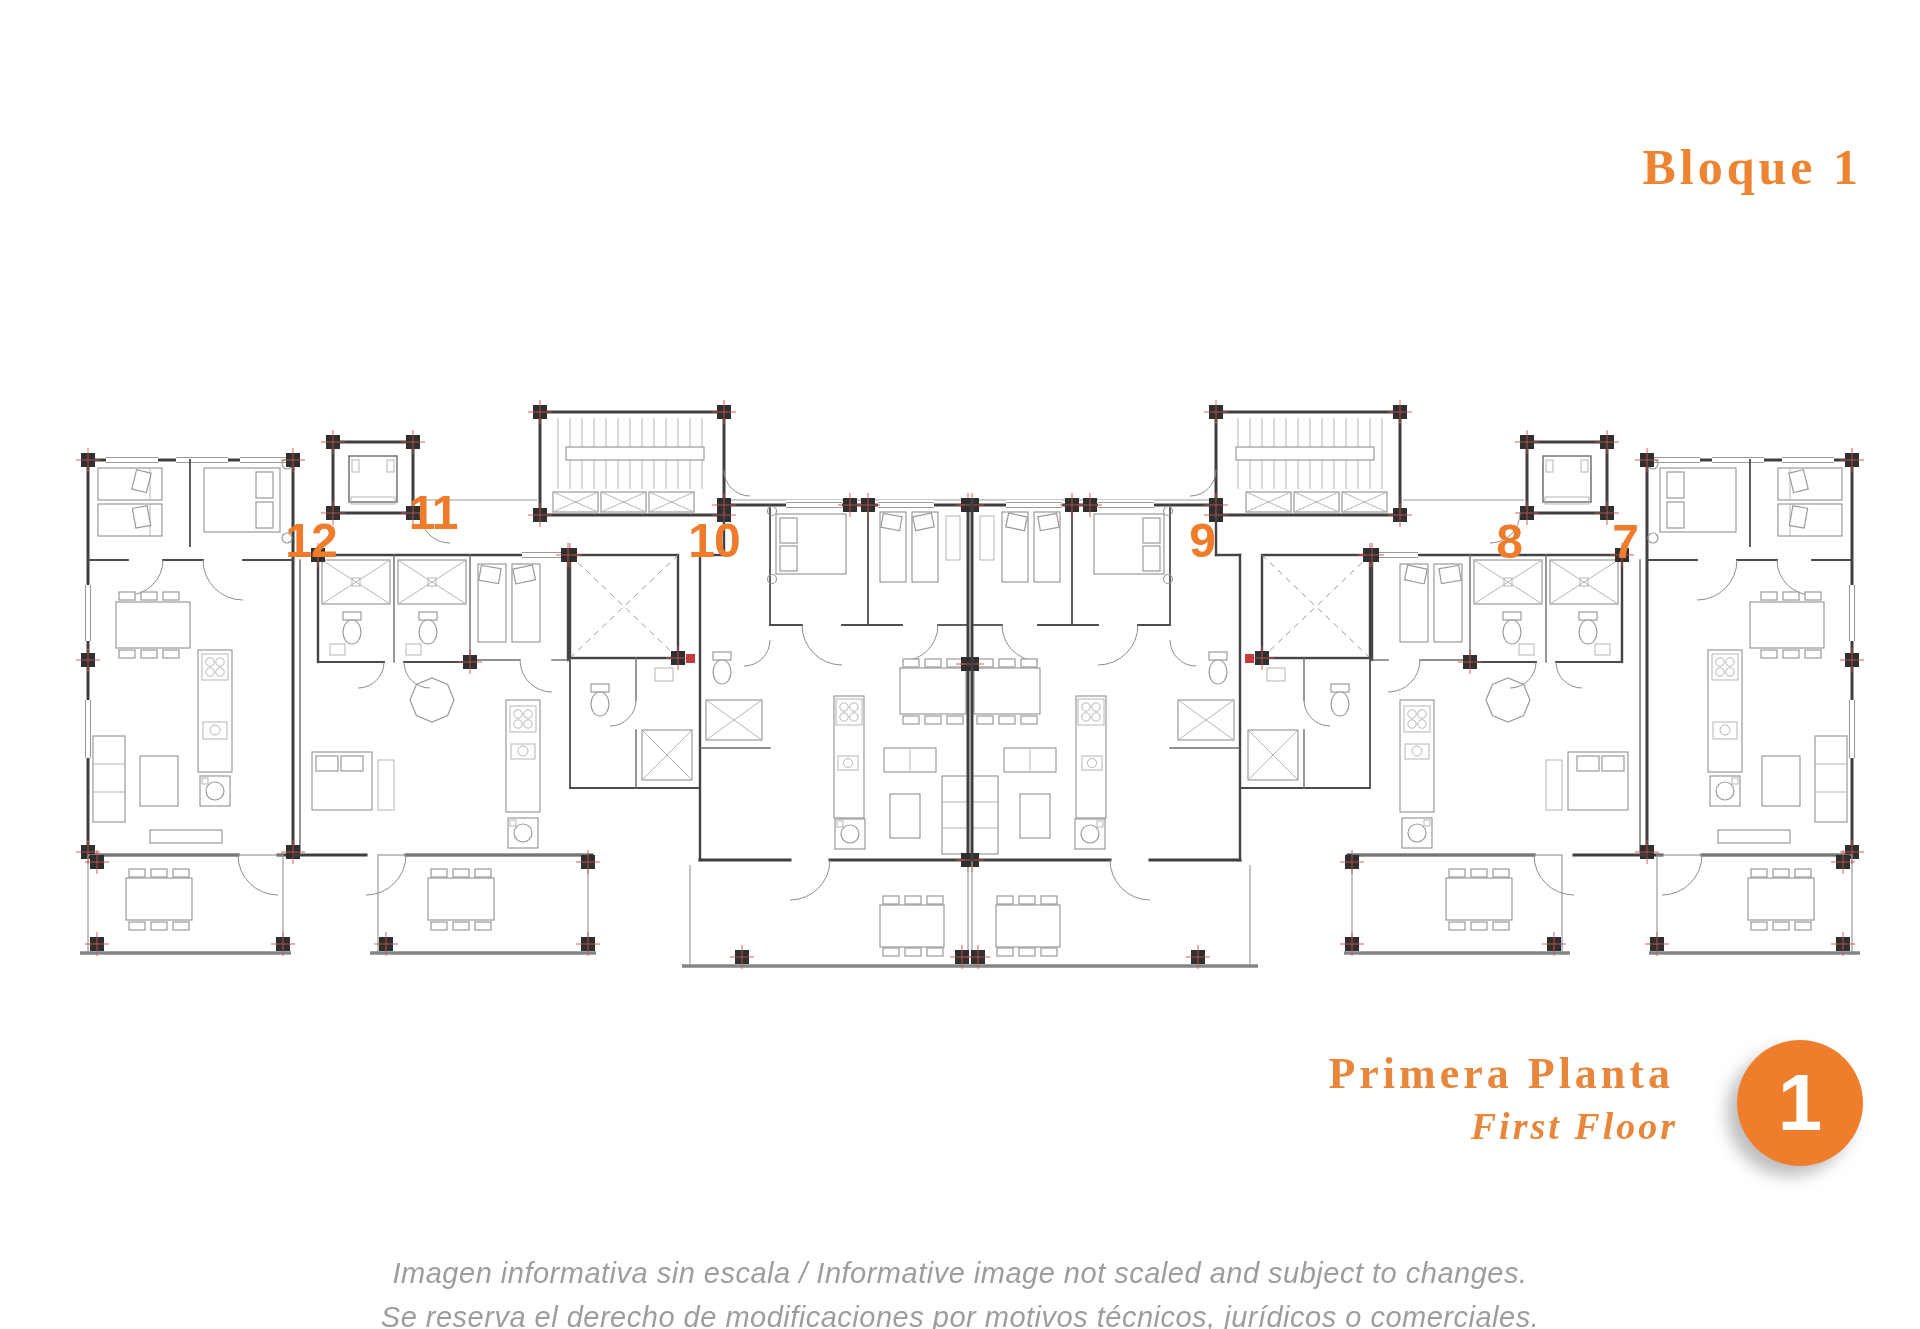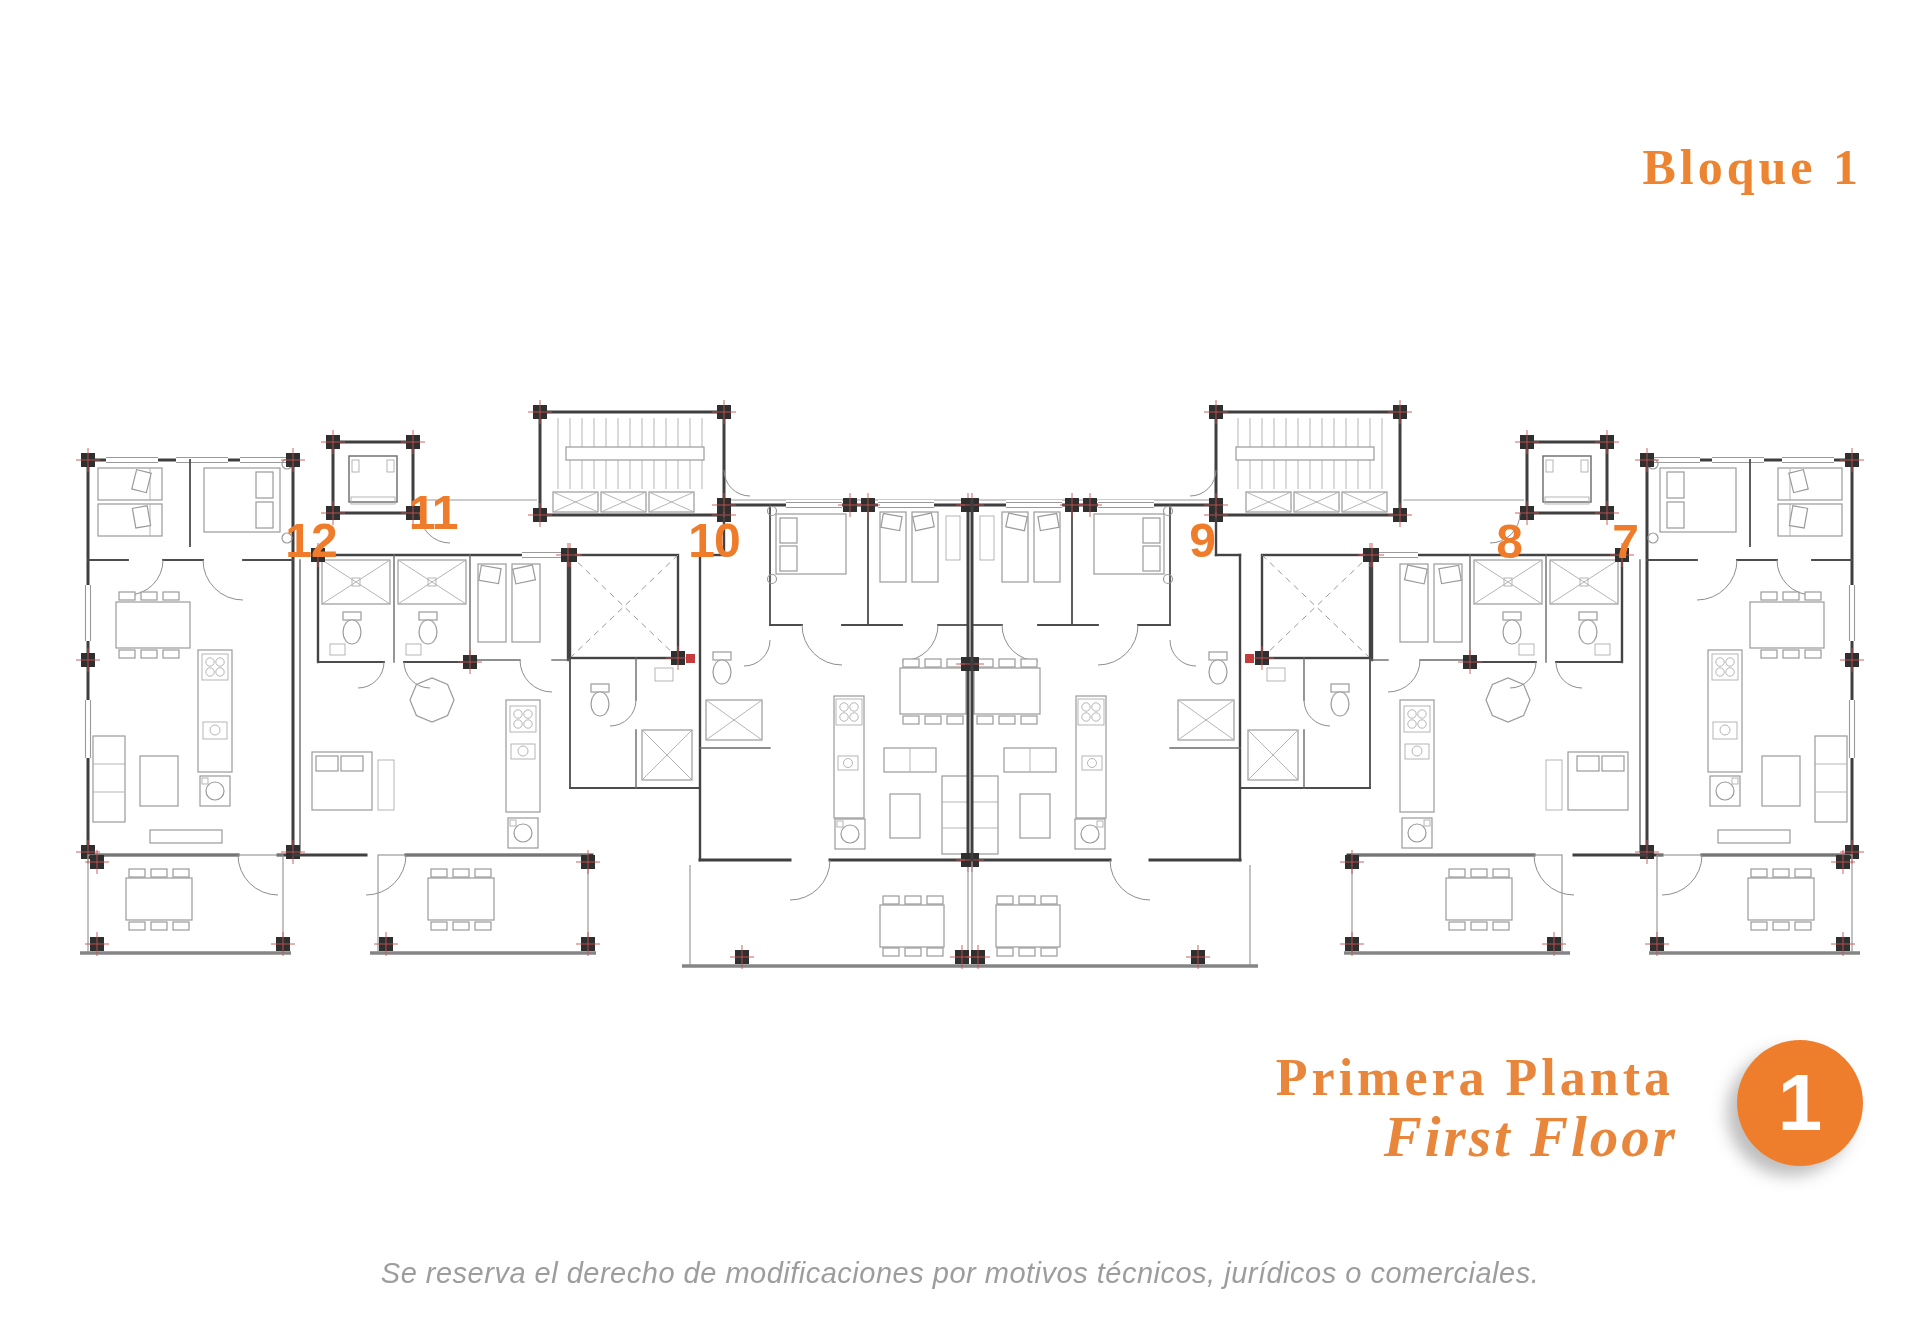--- a/index.html
+++ b/index.html
@@ -25,24 +25,24 @@
   .pxr{stroke:#c65050;stroke-width:0.9;}
   .red{fill:#c43c3c;stroke:none;}
 
   .unit-label{position:absolute;transform:translate(-50%,-50%);
       font-weight:bold;font-size:48px;letter-spacing:-1px;color:#EE7C2B;}
   .block-title{position:absolute;top:138px;right:58px;
       font-family:"Liberation Serif",serif;font-weight:bold;
       font-size:50px;letter-spacing:4px;color:#EC8431;}
   .floor-es{position:absolute;top:1048px;right:246px;
       font-family:"Liberation Serif",serif;font-weight:bold;
-      font-size:52px;letter-spacing:4px;color:#E8873C;}
+      font-size:44px;letter-spacing:4px;color:#E8873C;}
   .floor-en{position:absolute;top:1104px;right:242px;
       font-family:"Liberation Serif",serif;font-weight:bold;font-style:italic;
-      font-size:57px;letter-spacing:3px;color:#E8873C;}
+      font-size:38px;letter-spacing:3px;color:#E8873C;}
   .floor-badge{position:absolute;left:1737px;top:1040px;width:126px;height:126px;
       border-radius:50%;background:#EF7E2C;display:flex;align-items:center;
       justify-content:center;color:#ffffff;font-weight:bold;font-size:80px;
       box-shadow:-10px 10px 16px rgba(110,110,110,0.45);}
   .disclaimer{position:absolute;left:0;right:0;top:1252px;text-align:center;
       font-style:italic;font-size:29px;line-height:1.5;letter-spacing:0.5px;
       color:#9D9D9D;}
 </style>
 </head>
 <body>
@@ -395,14 +395,15 @@
 <div class="unit-label" style="left:1625px;top:541px;">7</div>
 
 <div class="block-title">Bloque 1</div>
 <div class="floor-es">Primera Planta</div>
 <div class="floor-en">First Floor</div>
 <div class="floor-badge">
   <span>1</span>
 </div>
 
 <div class="disclaimer">
+  <div>Imagen informativa sin escala /  Informative image not scaled and subject to changes.</div>
   <div>Se reserva el derecho de modificaciones por motivos técnicos, jurídicos o comerciales.</div>
 </div>
 
 </body></html>

